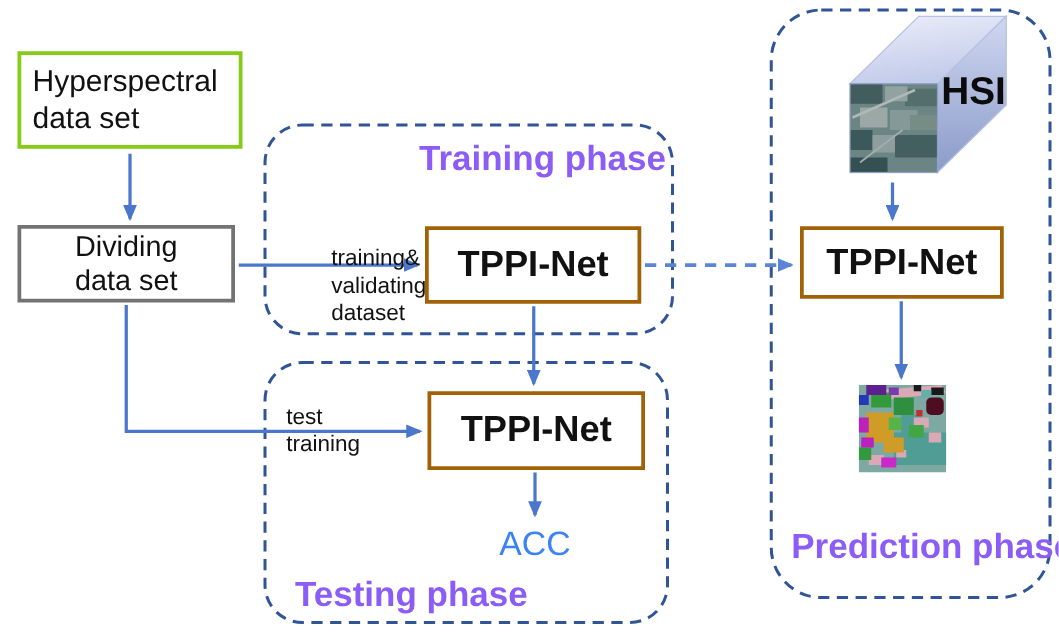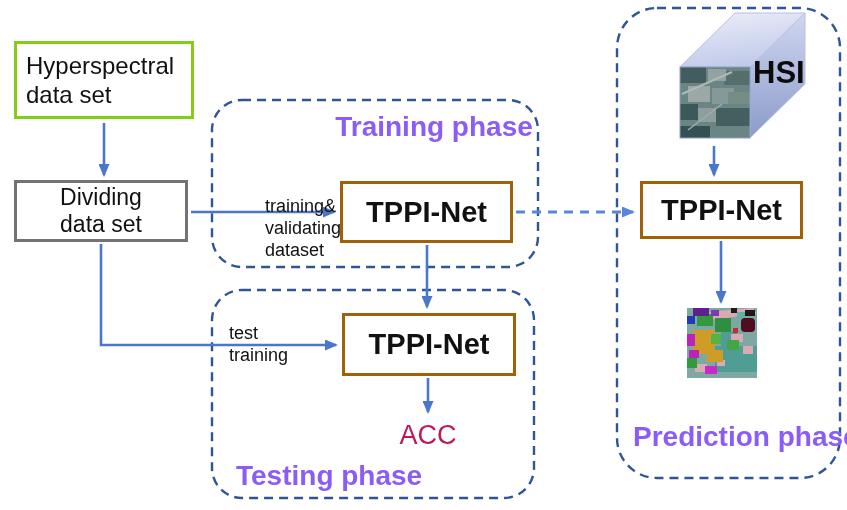--- a/index.html
+++ b/index.html
@@ -34,21 +34,21 @@
   .title-testing{left:236px;top:460px;}
   .title-prediction{left:633px;top:421px;width:207px;text-align:center;}
   .edge-label{
     position:absolute;font-size:18px;line-height:22px;color:#111;
     white-space:pre-line;
   }
   .label-trainval{left:221px;top:195px;margin-left:44px;}
   .label-test{left:229px;top:322px;}
   .label-acc{
     position:absolute;left:380px;top:420px;width:96px;text-align:center;
-    font-size:27px;color:#be185d;
+    font-size:27px;color:#3b82f6;
   }
   .label-hsi{
     position:absolute;left:753px;top:55px;font-size:31px;font-weight:bold;color:#0b0b0b;
   }
   .img-wrap{position:absolute;}
   .cube-wrap{left:668px;top:8px;width:150px;height:140px;}
   .map-wrap{left:687px;top:308px;width:70px;height:70px;}
 </style>
 </head>
 <body>

